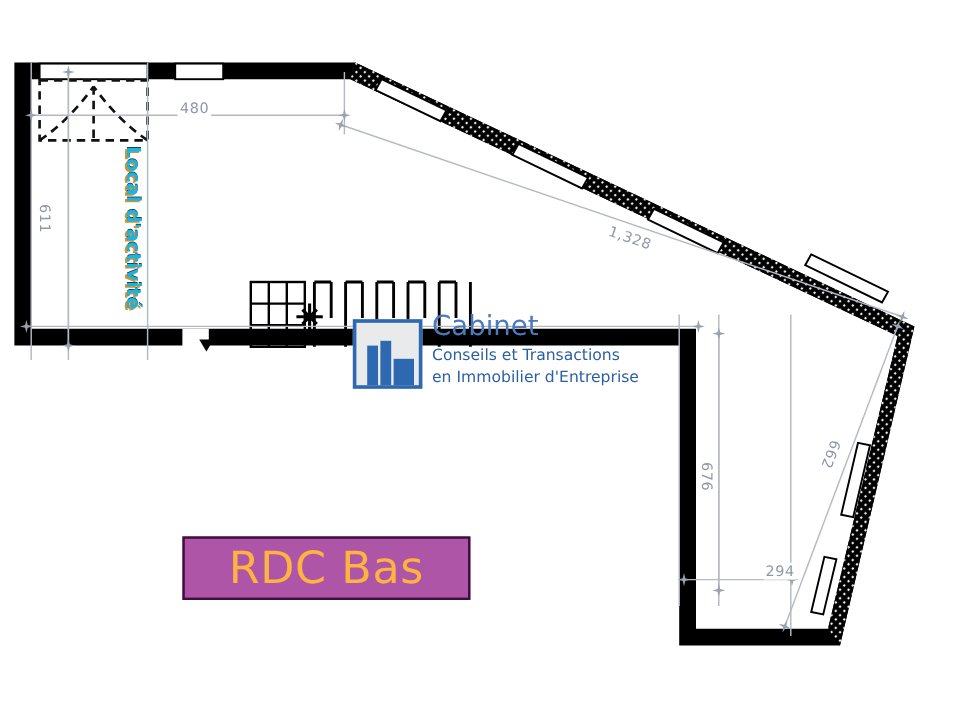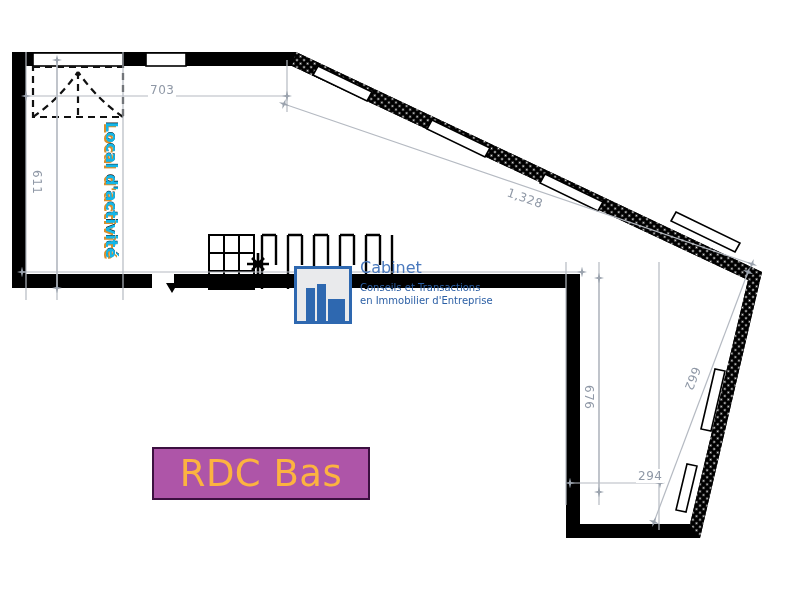--- a/index.html
+++ b/index.html
@@ -22,21 +22,21 @@
     left: 0;
     top: 0;
     width: 800px;
     height: 593px;
   }
   
   .floor-label {
     position: absolute;
     left: 152px;
     top: 447px;
-    width: 218px;
+    width: 240px;
     height: 53px;
     box-sizing: border-box;
     border: 2px solid #3c1040;
     background: #ae55a8;
     display: flex;
     align-items: center;
     justify-content: center;
   }
   .floor-label-text {
     color: #fcb340;
@@ -73,37 +73,37 @@
   }
   .logo-mark .bld1 { left: 9px;  bottom: 0; width: 9px;  height: 33px; }
   .logo-mark .bld2 { left: 20px; bottom: 0; width: 9px;  height: 37px; }
   .logo-mark .bld3 { left: 31px; bottom: 0; width: 17px; height: 22px; }
   .logo-text {
     margin-left: 8px;
     padding-top: 2px;
   }
   .logo-cabinet {
     color: #4a79bd;
-    font-size: 16px;
+    font-size: 23px;
     font-family: "DejaVu Sans", sans-serif;
     line-height: 1.05;
     white-space: nowrap;
   }
   .logo-ctie {
     color: #2e68b0;
     font-size: 24px;
     font-weight: bold;
     font-family: "DejaVu Sans", sans-serif;
     letter-spacing: 1px;
     line-height: 1.05;
     white-space: nowrap;
   }
   .logo-tag {
     color: #2b5fa5;
-    font-size: 10px;
+    font-size: 13px;
     font-family: "DejaVu Sans", sans-serif;
     line-height: 1.35;
     margin-top: 4px;
     white-space: nowrap;
   }
   
   .room-name {
     position: absolute;
     left: 101px;
     top: 117px;
@@ -255,21 +255,21 @@
       <line x1="284" y1="104" x2="752" y2="264" marker-start="url(#arrow-s)" marker-end="url(#arrow-s)"></line>
 
       <line x1="599" y1="278" x2="599" y2="492" marker-start="url(#arrow-s)" marker-end="url(#arrow-s)"></line>
 
       <line x1="570" y1="483" x2="660" y2="483" marker-start="url(#arrow-s)" marker-end="url(#arrow-s)"></line>
 
       <line x1="748" y1="272" x2="654" y2="522" marker-start="url(#arrow-s)" marker-end="url(#arrow-s)"></line>
     </g>
   </svg>
 
-  <div class="dim" style="left:148px; top:83px;">703</div>
+  <div class="dim" style="left:148px; top:83px;">480</div>
 
   <div class="dim" style="left:44px; top:168px; transform:rotate(90deg); transform-origin:left top;">611</div>
 
   <div class="dim" style="left:508px; top:185px; transform:rotate(19deg); transform-origin:left top;">1,328</div>
 
   <div class="dim" style="left:596px; top:383px; transform:rotate(90deg); transform-origin:left top;">676</div>
 
   <div class="dim" style="left:704px; top:368px; transform:rotate(111deg); transform-origin:left top;">662</div>
 
   <div class="dim" style="left:636px; top:469px;">294</div>

